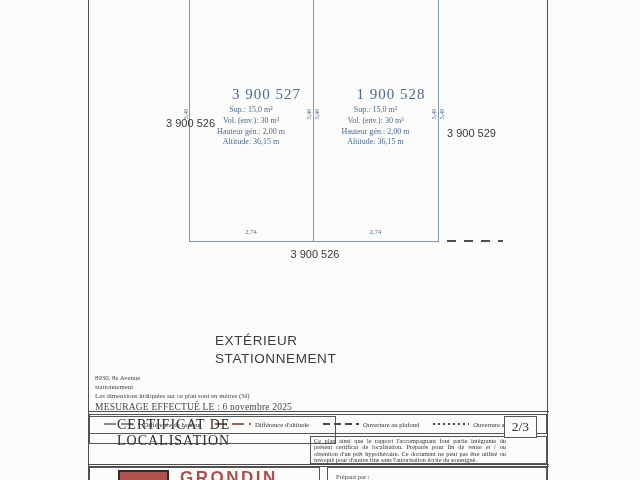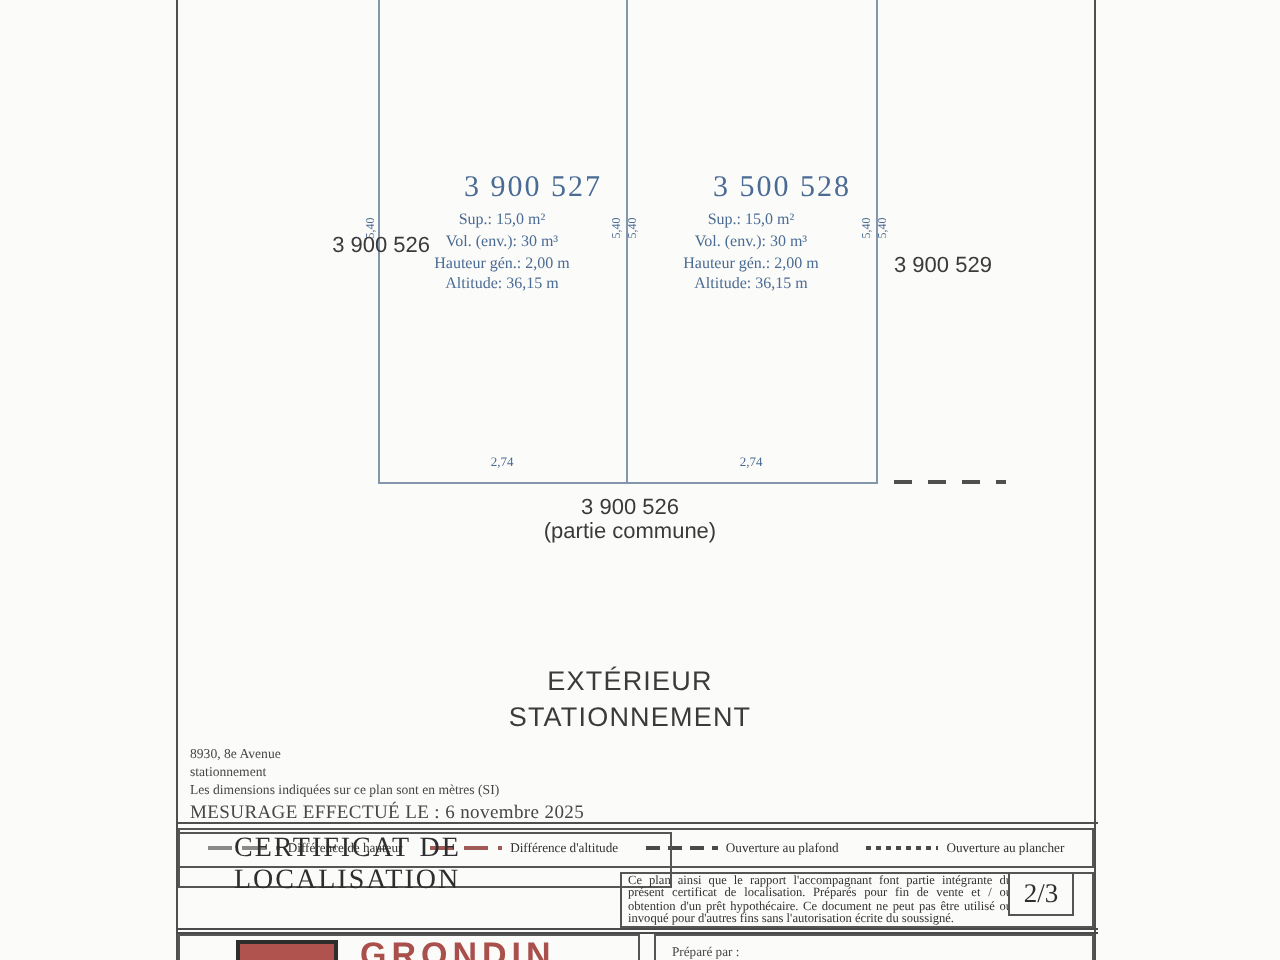--- a/index.html
+++ b/index.html
@@ -16,21 +16,21 @@
   .lot{position:absolute;top:86px;text-align:center;color:#4a6b94;}
   .lot .lot-id{font-size:15px;line-height:17px;margin-bottom:2px;letter-spacing:1px;margin-left:31px;}
   .lot .lot-line{font-size:8px;line-height:10.8px;}
   .vdim{position:absolute;width:20px;text-align:center;transform:rotate(-90deg);
         font-size:6px;color:#4a6b94;font-family:"Liberation Serif",serif;}
   .hdim{position:absolute;top:228px;text-align:center;font-size:6.5px;color:#4a6b94;}
   .side-label{position:absolute;font-family:"Liberation Sans",sans-serif;font-size:11px;color:#3a3a3a;}
   .center-label{position:absolute;left:245px;width:140px;text-align:center;
                 font-family:"Liberation Sans",sans-serif;font-size:11px;color:#3a3a3a;}
   
-  .area-title{position:absolute;left:215px;top:332px;width:200px;text-align:center;
+  .area-title{position:absolute;left:215px;top:332px;width:200px;
               font-family:"Liberation Sans",sans-serif;font-size:13.5px;line-height:17.5px;
               color:#3b3b3b;letter-spacing:0.6px;}
   
   .notes{position:absolute;left:95px;top:373px;color:#474747;}
   .note-sm{font-size:6.8px;line-height:9px;}
   .note-lg{font-size:9.5px;line-height:12px;margin-top:1px;letter-spacing:0.2px;}
   
   .sep{position:absolute;left:88px;top:411px;width:461px;height:1px;background:#4f4f4f;}
   .legend-box{position:absolute;left:89px;top:414px;width:456px;height:18px;
               border:1px solid #555;display:flex;align-items:center;justify-content:space-evenly;}
@@ -41,21 +41,21 @@
   .sym-red{background:repeating-linear-gradient(90deg,#a05b57 0 12px,transparent 12px 17px);}
   .sym-dark{background:repeating-linear-gradient(90deg,#4a4a4a 0 7px,transparent 7px 11px);}
   .sym-fine{background:repeating-linear-gradient(90deg,#4a4a4a 0 2.5px,transparent 2.5px 5px);}
   
   .cert-title-box{position:absolute;left:89px;top:416px;width:218px;height:26px;
                   border:1px solid #555;display:flex;align-items:flex-start;justify-content:center;padding-left:27px;}
   .cert-title{font-size:14px;letter-spacing:1px;color:#2e2e2e;}
   .cert-text-box{position:absolute;left:310px;top:436px;width:235px;height:26px;border:1px solid #555;}
   .cert-par{position:absolute;left:3px;top:1px;width:192px;font-size:6.3px;line-height:6.3px;
             text-align:justify;color:#333;}
-  .page-box{position:absolute;left:504px;top:436px;width:31px;height:20px;border:1px solid #555;
+  .page-box{position:absolute;left:504px;top:416px;width:31px;height:20px;border:1px solid #555;
             background:#fbfbf9;display:flex;align-items:center;justify-content:center;
             font-size:13.5px;color:#2e2e2e;}
   
   .foot-line{position:absolute;left:88px;width:461px;height:1px;background:#4a4a4a;}
   .foot-box{position:absolute;top:467px;height:20px;border:1px solid #555;background:#fbfbf9;}
   .logo-mark{position:absolute;left:118px;top:470px;width:47px;height:16px;
              border:2px solid #2e2e2e;background:#b0524e;}
   .logo-text{position:absolute;left:180px;top:468px;font-family:"Liberation Sans",sans-serif;
              font-weight:bold;font-size:17px;letter-spacing:2.5px;color:#a9504c;}
   .prepared{position:absolute;left:336px;top:473px;font-size:6.6px;color:#474747;}
@@ -76,40 +76,39 @@
 
   <div class="lot" style="left:189px;width:124px;">
     <div class="lot-id">3 900 527</div>
     <div class="lot-line">Sup.: 15,0 m²</div>
     <div class="lot-line">Vol. (env.): 30 m³</div>
     <div class="lot-line">Hauteur gén.: 2,00 m</div>
     <div class="lot-line">Altitude: 36,15 m</div>
   </div>
 
   <div class="lot" style="left:313px;width:125px;">
-    <div class="lot-id">3 500 528</div>
+    <div class="lot-id">1 900 528</div>
     <div class="lot-line">Sup.: 15,0 m²</div>
     <div class="lot-line">Vol. (env.): 30 m³</div>
     <div class="lot-line">Hauteur gén.: 2,00 m</div>
     <div class="lot-line">Altitude: 36,15 m</div>
   </div>
 
   <div class="vdim" style="left:176px;top:111px;">5,40</div>
   <div class="vdim" style="left:299px;top:111px;">5,40</div>
   <div class="vdim" style="left:307px;top:111px;">5,40</div>
   <div class="vdim" style="left:424px;top:111px;">5,40</div>
   <div class="vdim" style="left:432px;top:111px;">5,40</div>
 
   <div class="hdim" style="left:189px;width:124px;">2,74</div>
   <div class="hdim" style="left:313px;width:125px;">2,74</div>
 
   <div class="side-label" style="left:130px;top:117px;width:85px;text-align:right;">3 900 526</div>
   <div class="side-label" style="left:447px;top:111px;margin-top:16px;">3 900 529</div>
   <div class="center-label" style="top:248px;">3 900 526</div>
-  <div class="center-label" style="top:260px;">(partie commune)</div>
 
   <div class="area-title">
     <div>EXTÉRIEUR</div>
     <div>STATIONNEMENT</div>
   </div>
 
   <div class="notes">
     <div class="note-sm">8930, 8e Avenue</div>
     <div class="note-sm">stationnement</div>
     <div class="note-sm">Les dimensions indiquées sur ce plan sont en mètres (SI)</div>

